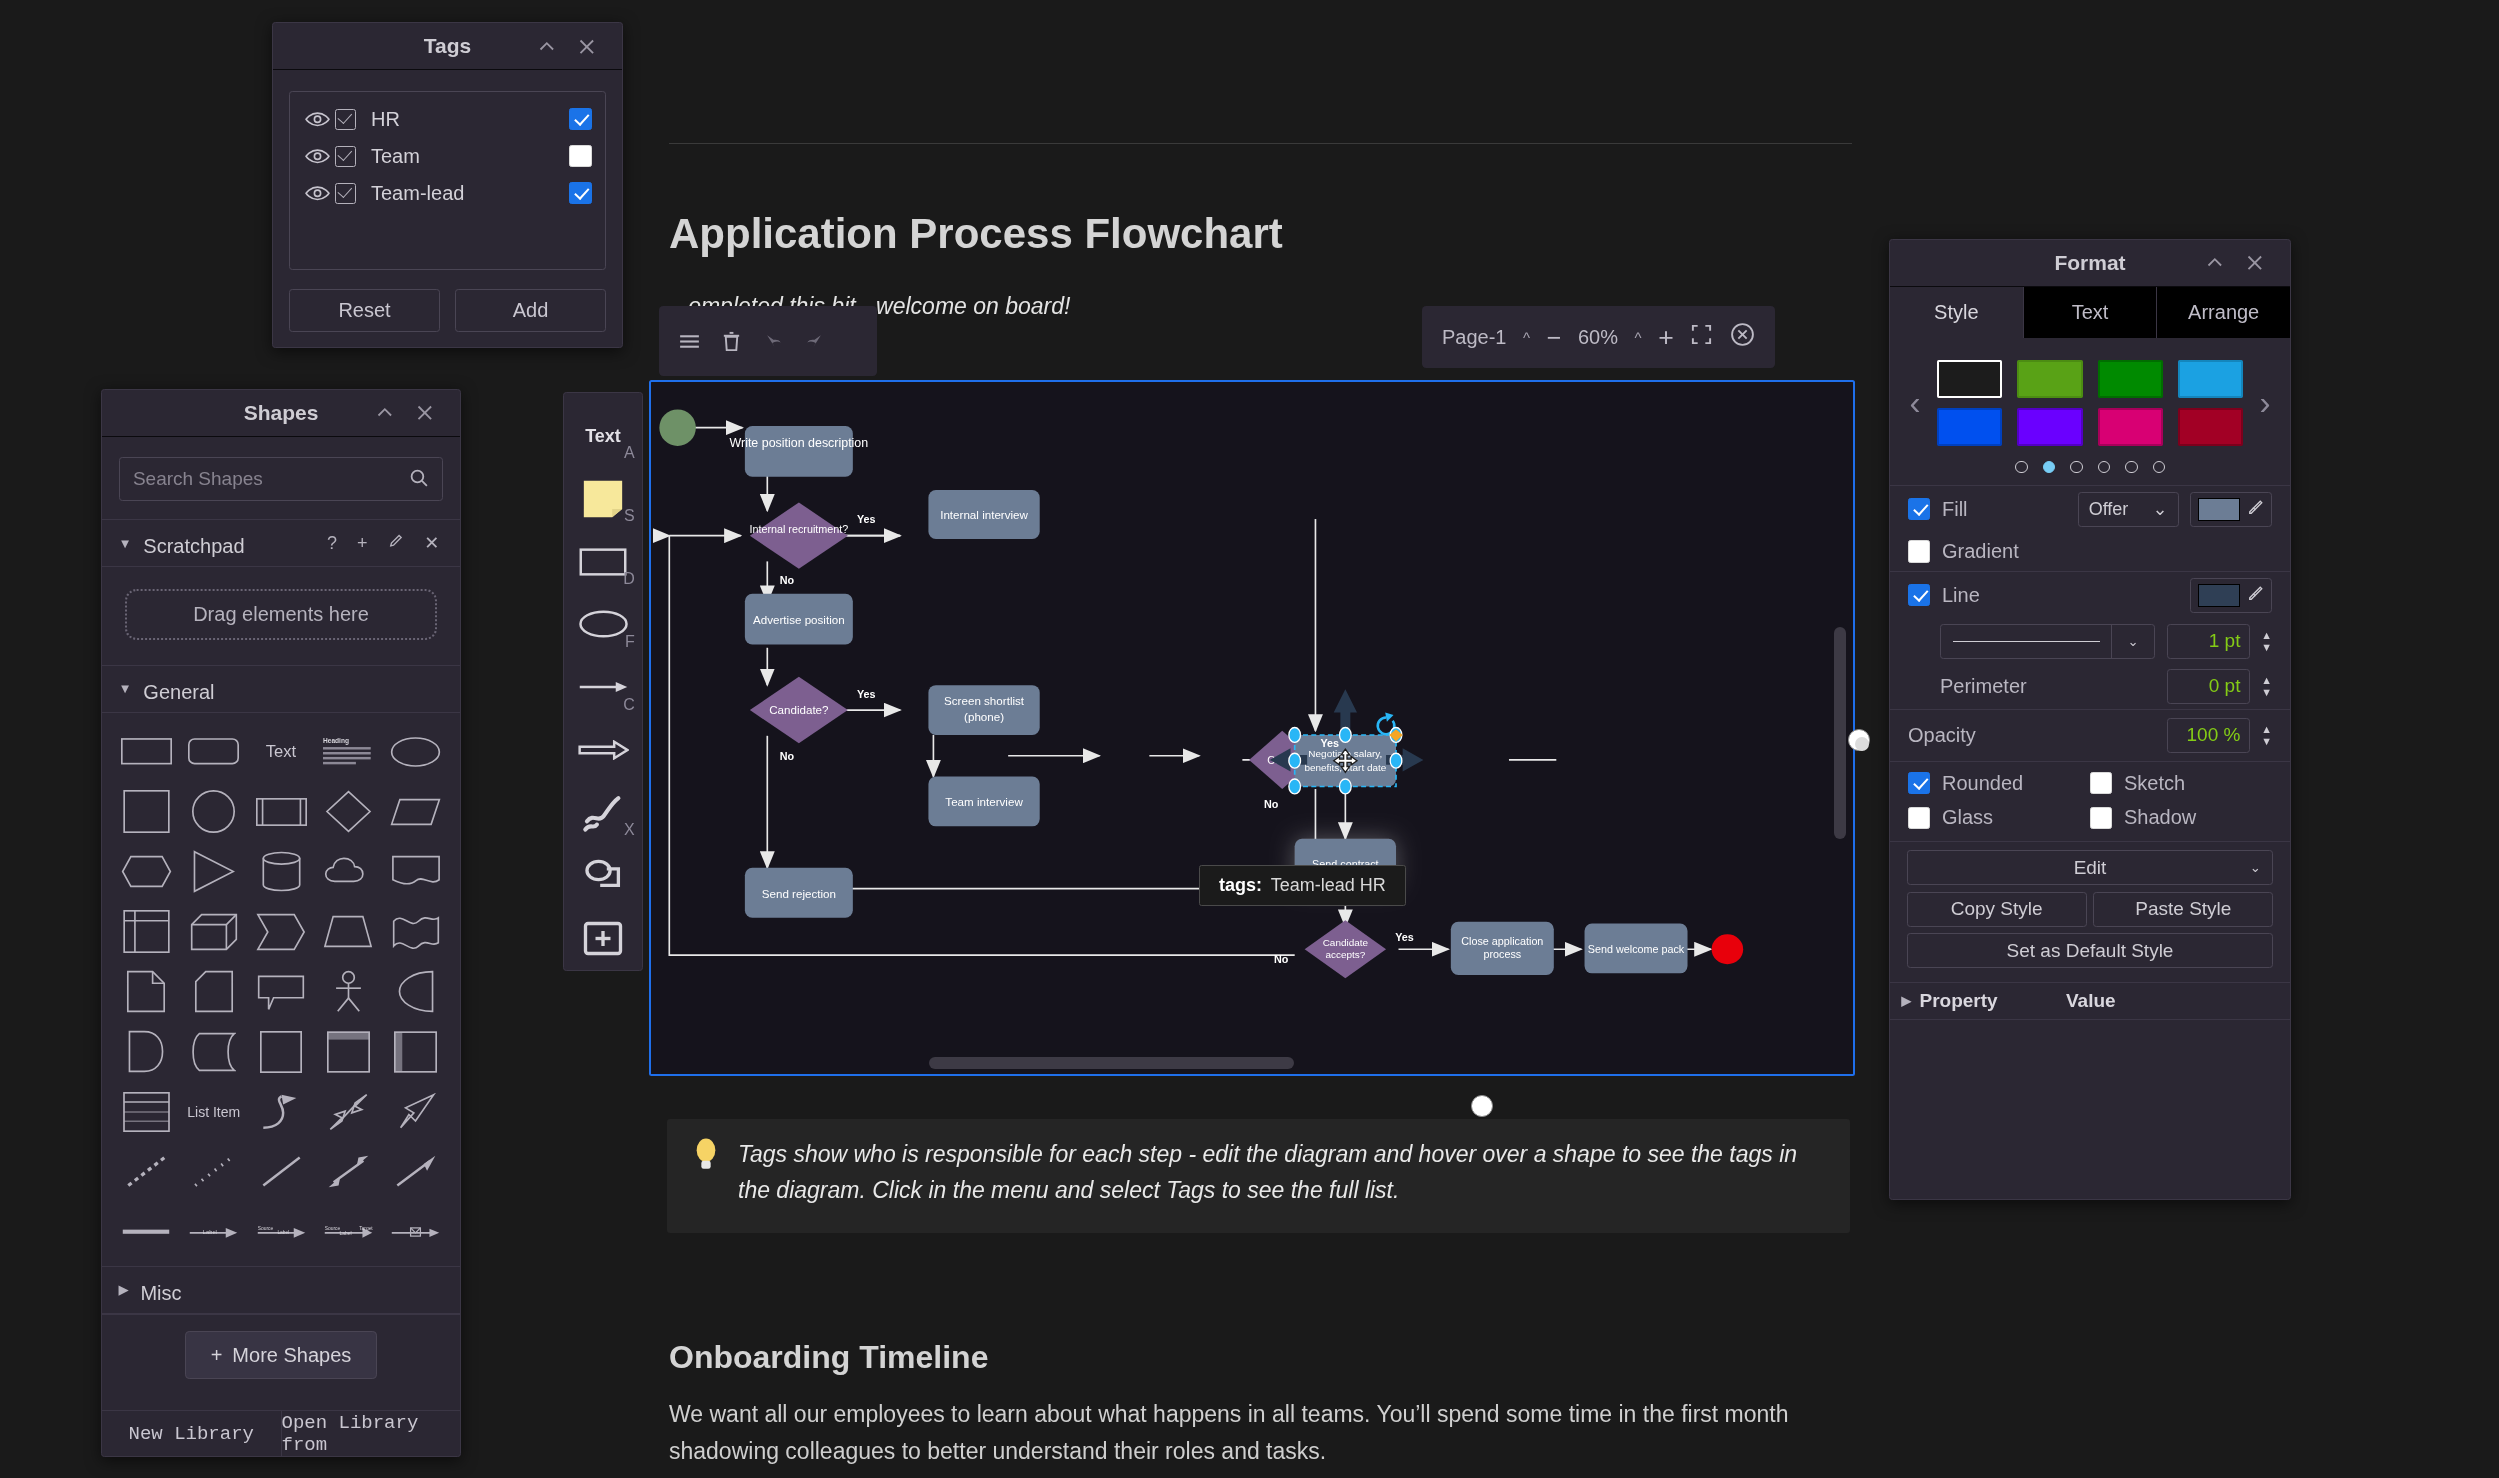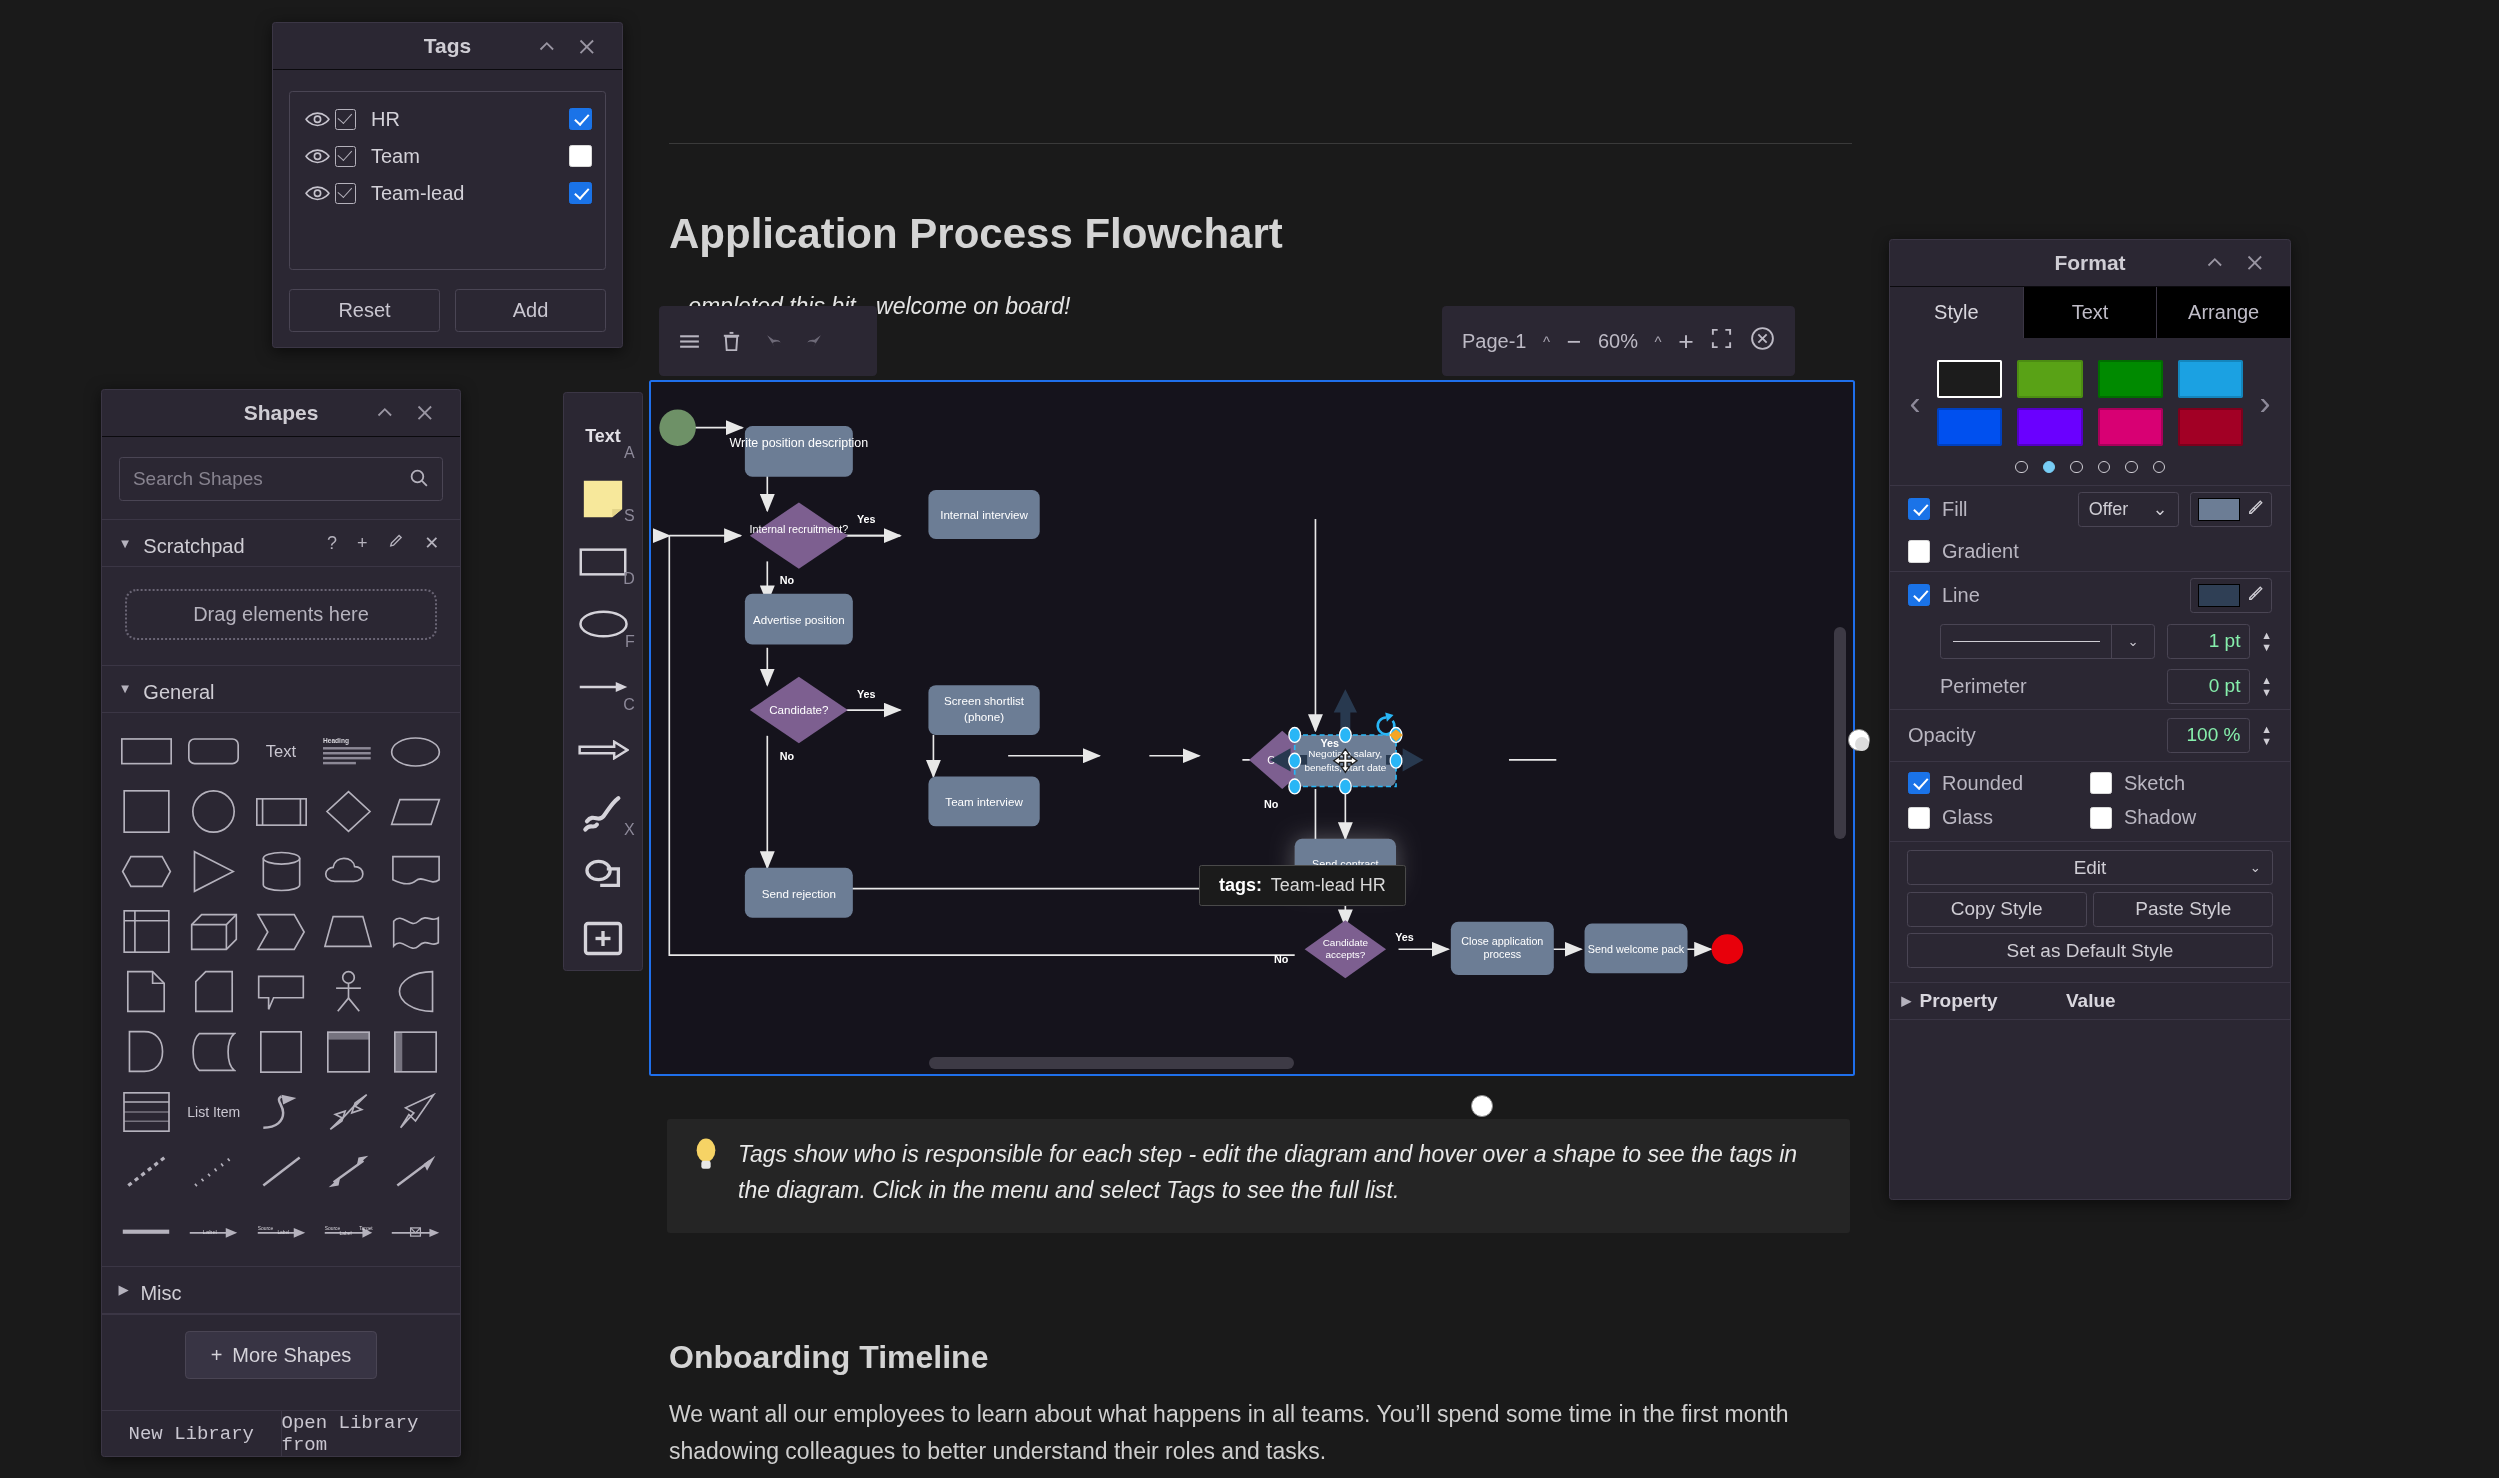--- a/index.html
+++ b/index.html
@@ -165,21 +165,21 @@
     display:flex; align-items:center; padding: 0 10px;
     color:#cfcdd4; font-size: 18px; background:transparent; gap:8.3px;
   }
   .colorbtn {
     height: 35px; border:0.8px solid #4a4554; border-radius:3.3px;
     display:flex; align-items:center; gap:6.6px; padding: 0 6.6px;
   }
   .colorchip { width: 42px; height: 23px; border:1.7px solid #000; }
   .num {
     height: 35px; width: 83px; border:0.8px solid #4a4554; border-radius:3.3px;
-    color:#86efac; font-size: 19px; display:flex; align-items:center;
+    color:#84cc16; font-size: 19px; display:flex; align-items:center;
     justify-content:flex-end; padding-right: 8.3px;
   }
   .spin { display:flex; flex-direction:column; gap:1.7px; color:#cfcdd4; }
   .spin i { font-style:normal; font-size:10.8px; line-height:10px; }
   .linestyle {
     flex:1; height: 35px; border:0.8px solid #4a4554; border-radius:3.3px;
     display:flex; align-items:center;
   }
   .linestyle .ls-prev { flex:1; padding: 0 11.6px; }
   .linestyle .ls-prev div { border-top:1.7px solid #cfcdd4; }
@@ -216,23 +216,23 @@
   
   #editor-toolbar {
     position:absolute; left: 659px; top: 306px;
     width: 218px; height: 70px;
     background:#2b2733; border-radius:4.2px;
     display:flex; align-items:center; gap: 8.3px; padding: 0 18px;
   }
   #editor-toolbar .tb { color:#b8b5c0; display:flex; align-items:center; }
   #page-toolbar {
     position:absolute; left: 1422px; top: 306px;
-    height: 70px; background:#2b2733; border-radius:4.2px;
+    height: 62px; background:#2b2733; border-radius:4.2px;
     display:flex; align-items:center; gap: 16.6px; padding: 0 20px;
-    color:#bdbac5; font-size: 20px; margin-left: 20px;
+    color:#bdbac5; font-size: 20px;
   }
   #page-toolbar .caretup { font-size: 15px; color:#a7a3b0; }
 
   
   #canvas {
     position:absolute; left: 649px; top: 380px;
     width: 1206px; height: 696px;
     background:#15131c;
     border: 2.5px solid #1f6feb;
     border-radius: 2.5px;

